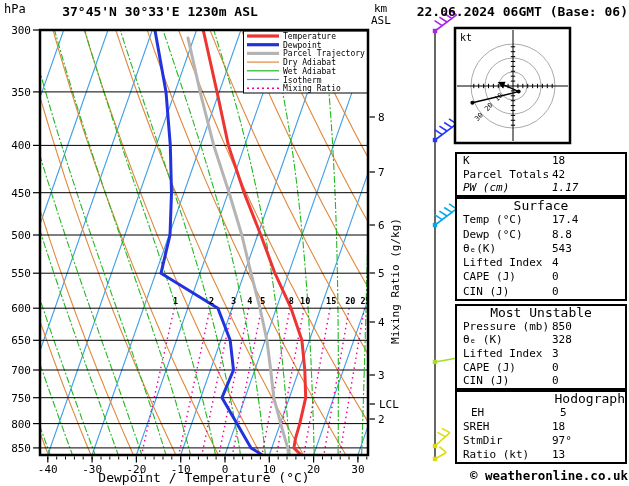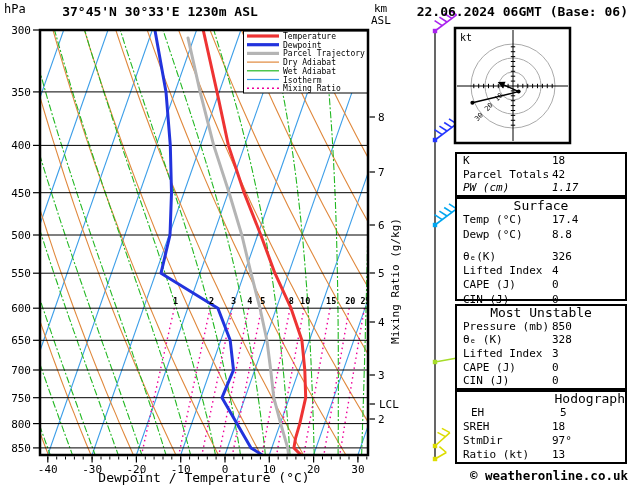--- a/index.html
+++ b/index.html
@@ -333,21 +333,21 @@
   <div id="tables">
       <div class="tbox" style="top: 152px; height: 45px;">
         <div class="trow" style="height: 13.6667px; line-height: 13.6667px;"><span>K</span><span class="tval">18</span></div>
         <div class="trow" style="height: 13.6667px; line-height: 13.6667px;"><span>Parcel Totals</span><span class="tval">42</span></div>
         <div class="trow" style="height: 13.6667px; line-height: 13.6667px; font-style: italic;"><span>PW (cm)</span><span class="tval">1.17</span></div>
       </div>
       <div class="tbox" style="top: 197px; height: 104px;">
         <div class="trow thead" style="height: 14.2857px; line-height: 14.2857px;">Surface</div>
         <div class="trow" style="height: 14.2857px; line-height: 14.2857px;"><span>Temp (°C)</span><span class="tval">17.4</span></div>
         <div class="trow" style="height: 14.2857px; line-height: 14.2857px;"><span>Dewp (°C)</span><span class="tval">8.8</span></div>
-        <div class="trow" style="height: 14.2857px; line-height: 14.2857px; margin-top: 8px;"><span>θₑ(K)</span><span class="tval">326</span></div>
+        <div class="trow" style="height: 14.2857px; line-height: 14.2857px;"><span>θₑ(K)</span><span class="tval">543</span></div>
         <div class="trow" style="height: 14.2857px; line-height: 14.2857px;"><span>Lifted Index</span><span class="tval">4</span></div>
         <div class="trow" style="height: 14.2857px; line-height: 14.2857px;"><span>CAPE (J)</span><span class="tval">0</span></div>
         <div class="trow" style="height: 14.2857px; line-height: 14.2857px;"><span>CIN (J)</span><span class="tval">0</span></div>
       </div>
       <div class="tbox" style="top: 304px; height: 86px;">
         <div class="trow thead" style="height: 13.6667px; line-height: 13.6667px;">Most Unstable</div>
         <div class="trow" style="height: 13.6667px; line-height: 13.6667px;"><span>Pressure (mb)</span><span class="tval">850</span></div>
         <div class="trow" style="height: 13.6667px; line-height: 13.6667px;"><span>θₑ (K)</span><span class="tval">328</span></div>
         <div class="trow" style="height: 13.6667px; line-height: 13.6667px;"><span>Lifted Index</span><span class="tval">3</span></div>
         <div class="trow" style="height: 13.6667px; line-height: 13.6667px;"><span>CAPE (J)</span><span class="tval">0</span></div>

